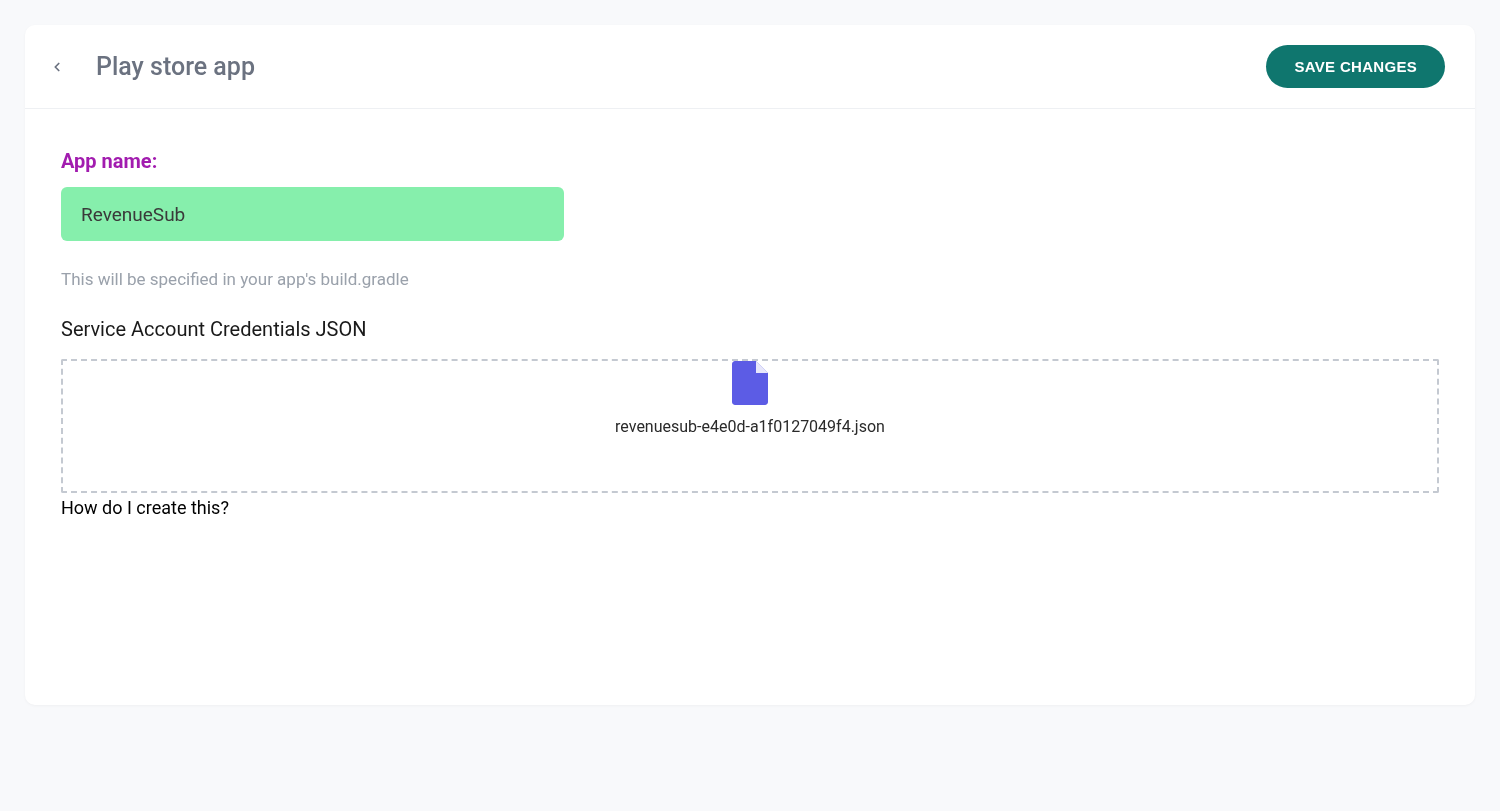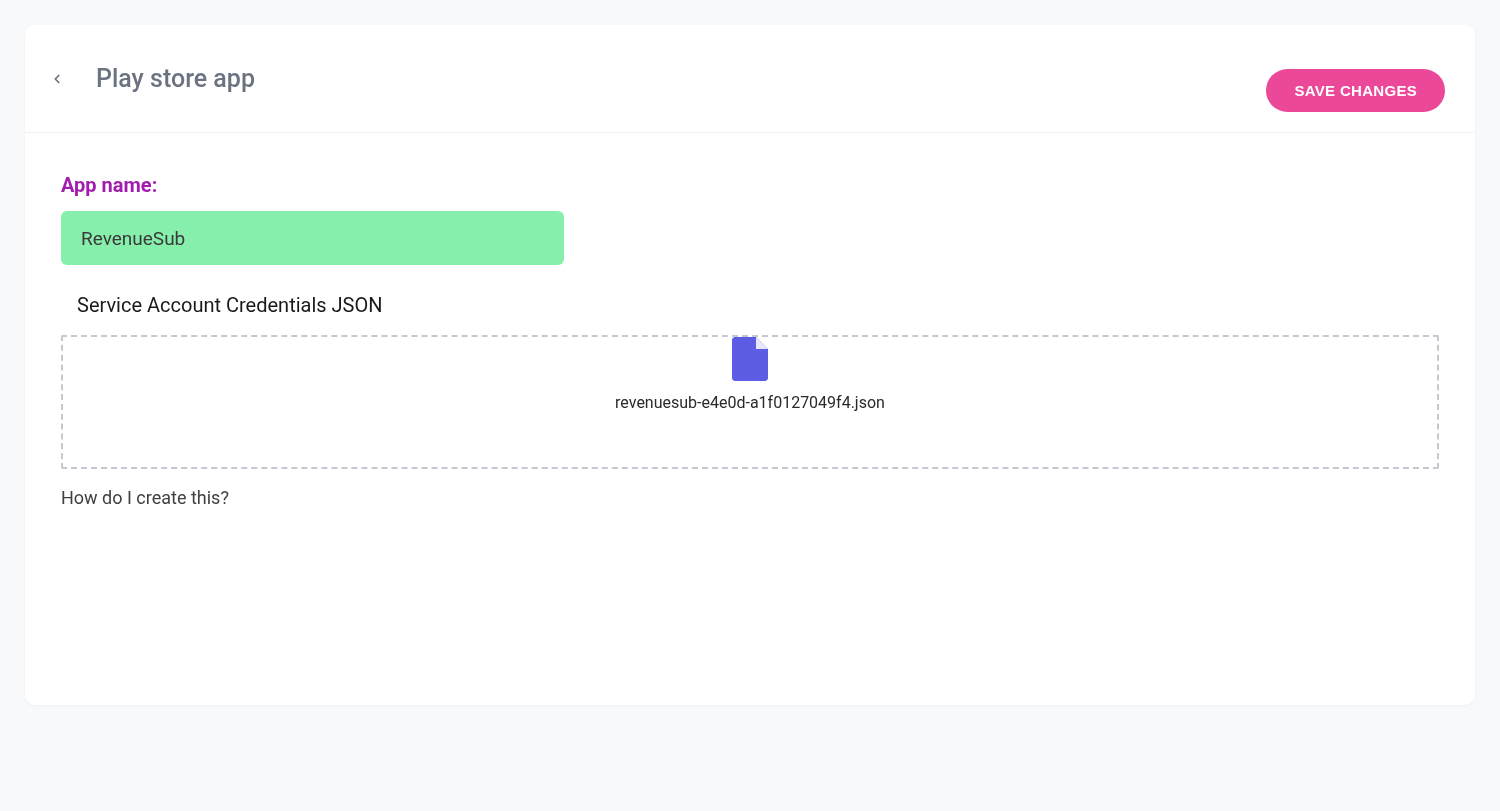--- a/index.html
+++ b/index.html
@@ -45,30 +45,29 @@
     .back-icon svg {
       width: 14px;
       height: 14px;
     }
     .page-title {
       font-size: 25px;
       font-weight: 500;
       color: #6b7280;
     }
     .save-btn {
-      background: #ec4899;
+      background: #0f766e;
       color: #ffffff;
       border: none;
       border-radius: 24px;
       padding: 13px 28px;
       font-size: 15px;
       font-weight: 700;
       cursor: pointer;
       letter-spacing: 0.3px;
-      margin-top: 24px;
     }
     .card-body {
       padding: 40px 36px 40px 36px;
     }
     .field-group {
       margin-bottom: 28px;
     }
     .field-label {
       font-size: 20px;
       color: #a21caf;
@@ -90,21 +89,20 @@
     .helper-text {
       font-size: 17px;
       color: #9aa1ab;
       margin-top: 12px;
     }
     .section-label {
       font-size: 20px;
       color: #1a1a1a;
       margin-bottom: 18px;
       font-weight: 400;
-      margin-left: 16px;
     }
     .dropzone {
       border: 2px dashed #c4c9d1;
       border-radius: 2px;
       width: 100%;
       height: 134px;
       display: flex;
       flex-direction: column;
       align-items: center;
       justify-content: flex-start;
@@ -115,23 +113,23 @@
       width: 36px;
       height: 44px;
       color: #5c5ce5;
     }
     .file-name {
       font-size: 16px;
       color: #2a2a2a;
     }
     .help-link {
       display: inline-block;
-      margin-top: 18px;
+      margin-top: 4px;
       font-size: 18px;
-      color: #404040;
+      color: #000000;
       text-decoration: none;
       cursor: pointer;
     }
   </style>
 </head>
 <body>
 
 <div class="card">
   <div class="card-header">
     <div class="header-left">
@@ -145,20 +143,21 @@
     <button class="save-btn">SAVE CHANGES</button>
   </div>
 
   <div class="card-body">
     <div class="field-group">
       <div class="field-label">App name:</div>
       <input type="text" class="text-input" value="RevenueSub" style="">
     </div>
 
     <div class="field-group">
+      <div class="helper-text">This will be specified in your app's build.gradle</div>
     </div>
 
     <div class="field-group" style="margin-bottom:0;">
       <div class="section-label">Service Account Credentials JSON</div>
       <div class="dropzone">
         <svg class="file-icon" viewBox="0 0 36 44">
           <path d="M 3 0 L 24 0 L 36 12 L 36 41 C 36 42.6 34.6 44 33 44 L 3 44 C 1.4 44 0 42.6 0 41 L 0 3 C 0 1.4 1.4 0 3 0 Z" fill="currentColor"></path>
           <path d="M 24 0 L 24 12 L 36 12 Z" fill="#ffffff" opacity="0.85"></path>
         </svg>
         <div class="file-name">revenuesub-e4e0d-a1f0127049f4.json</div>

